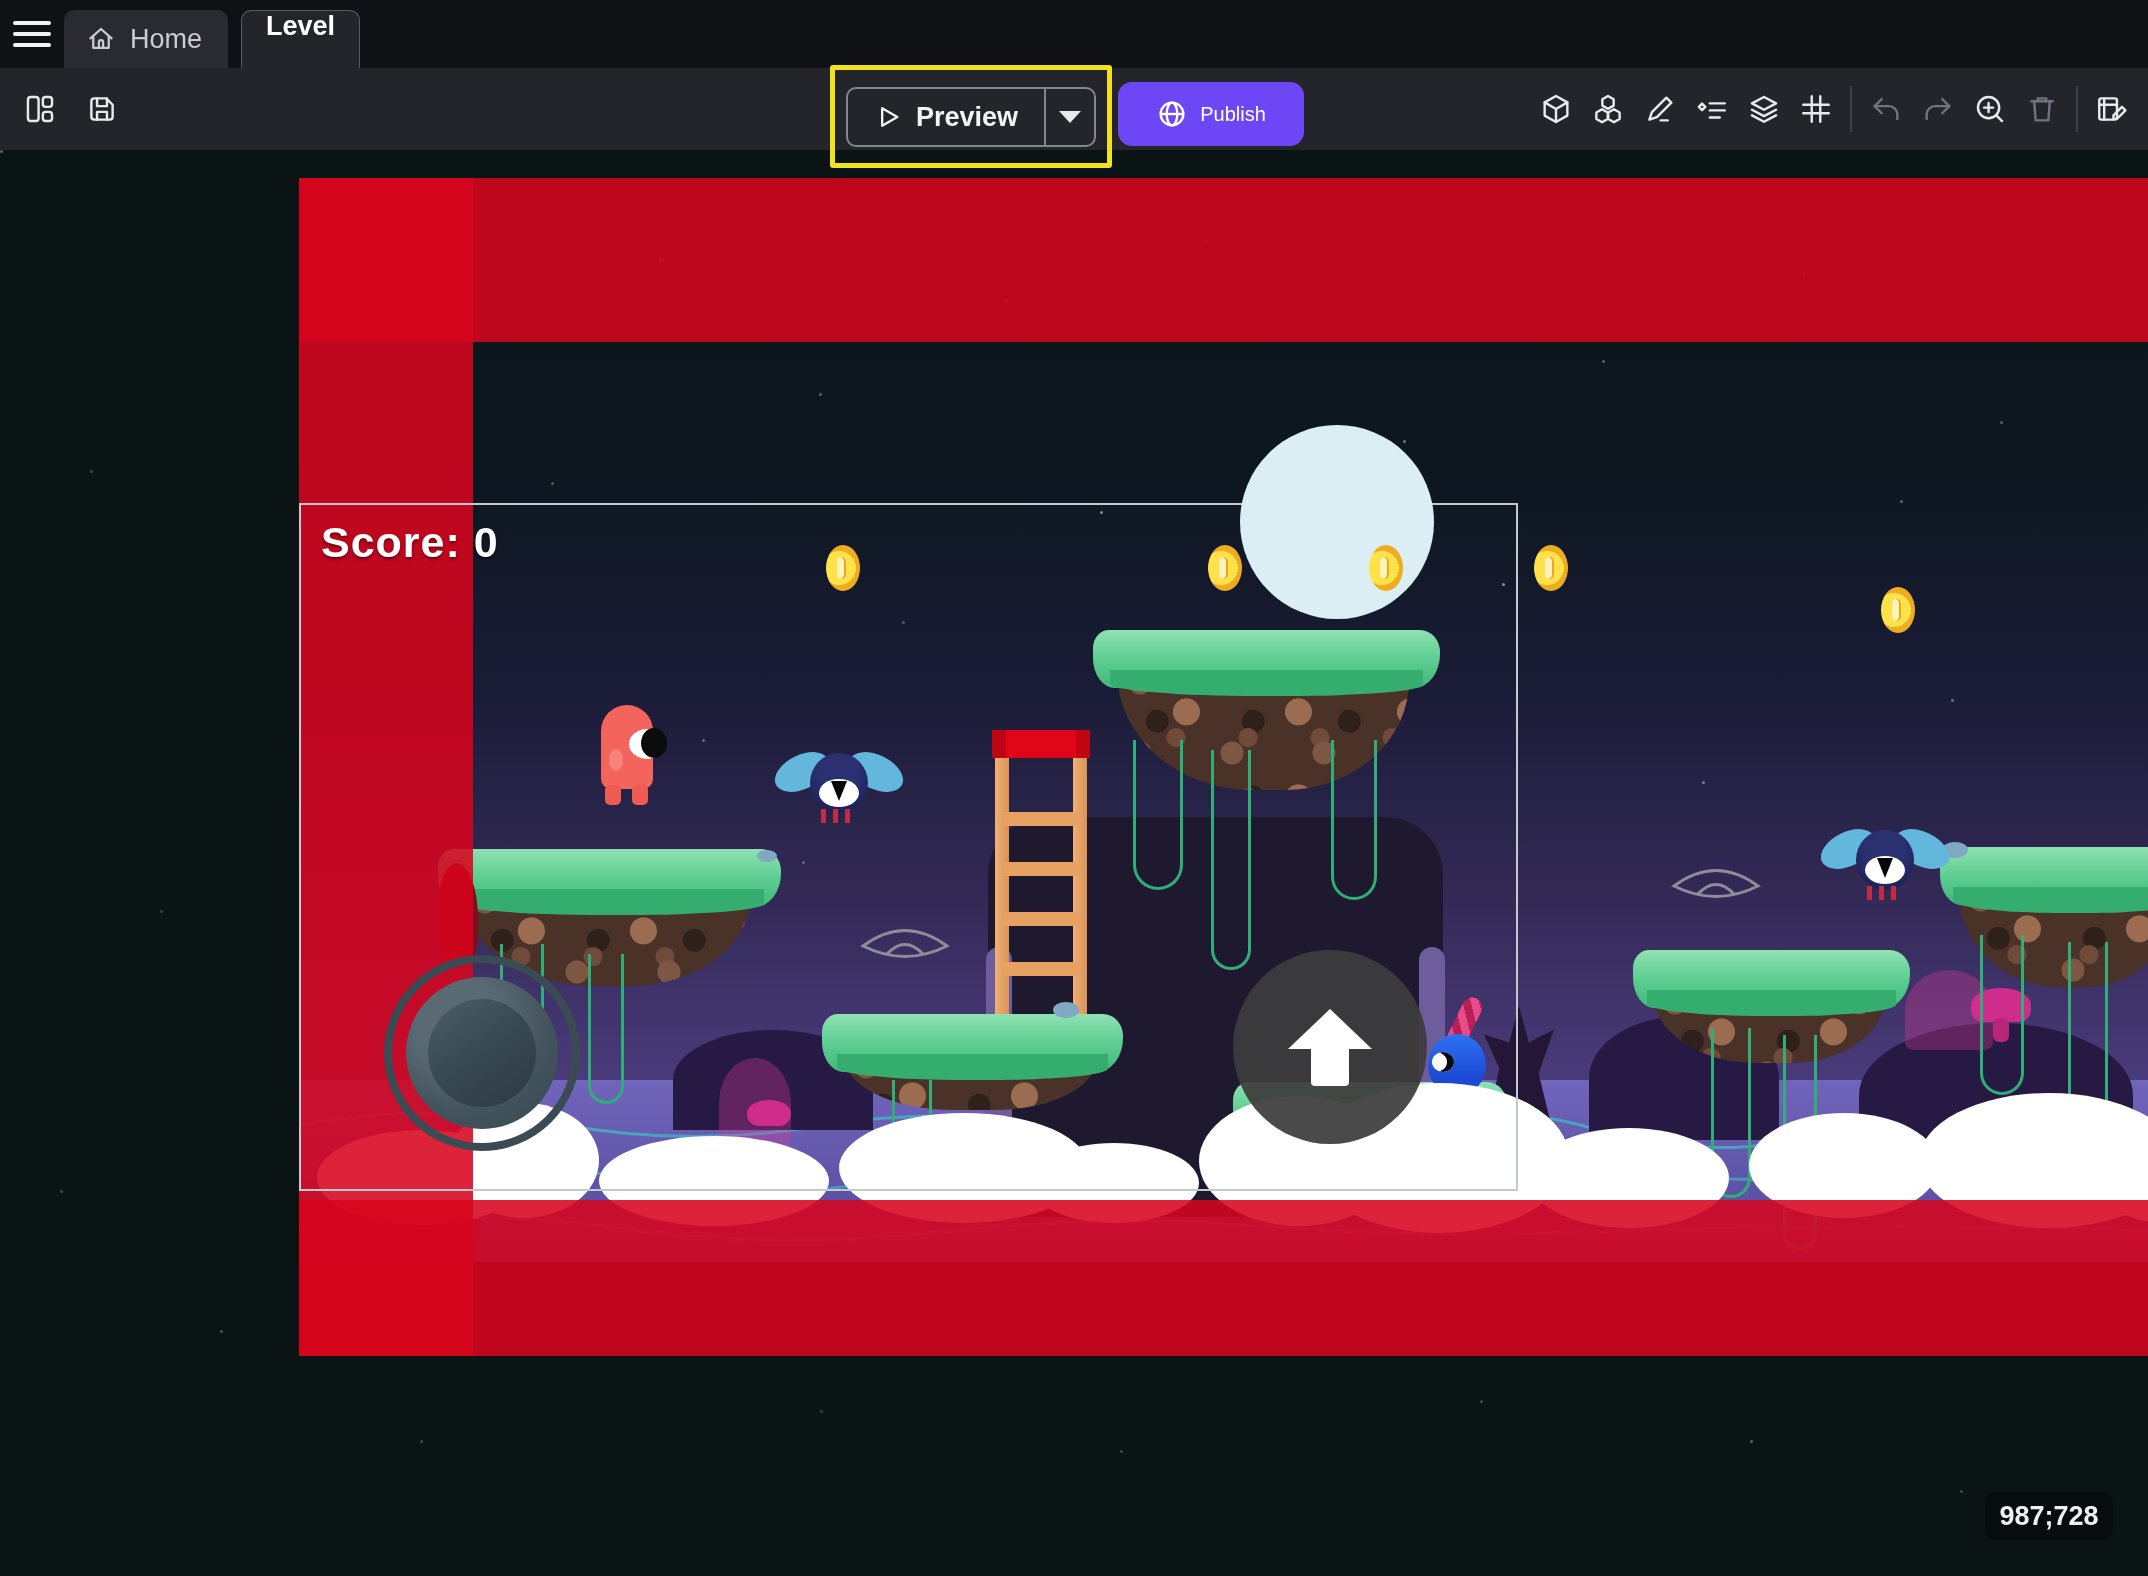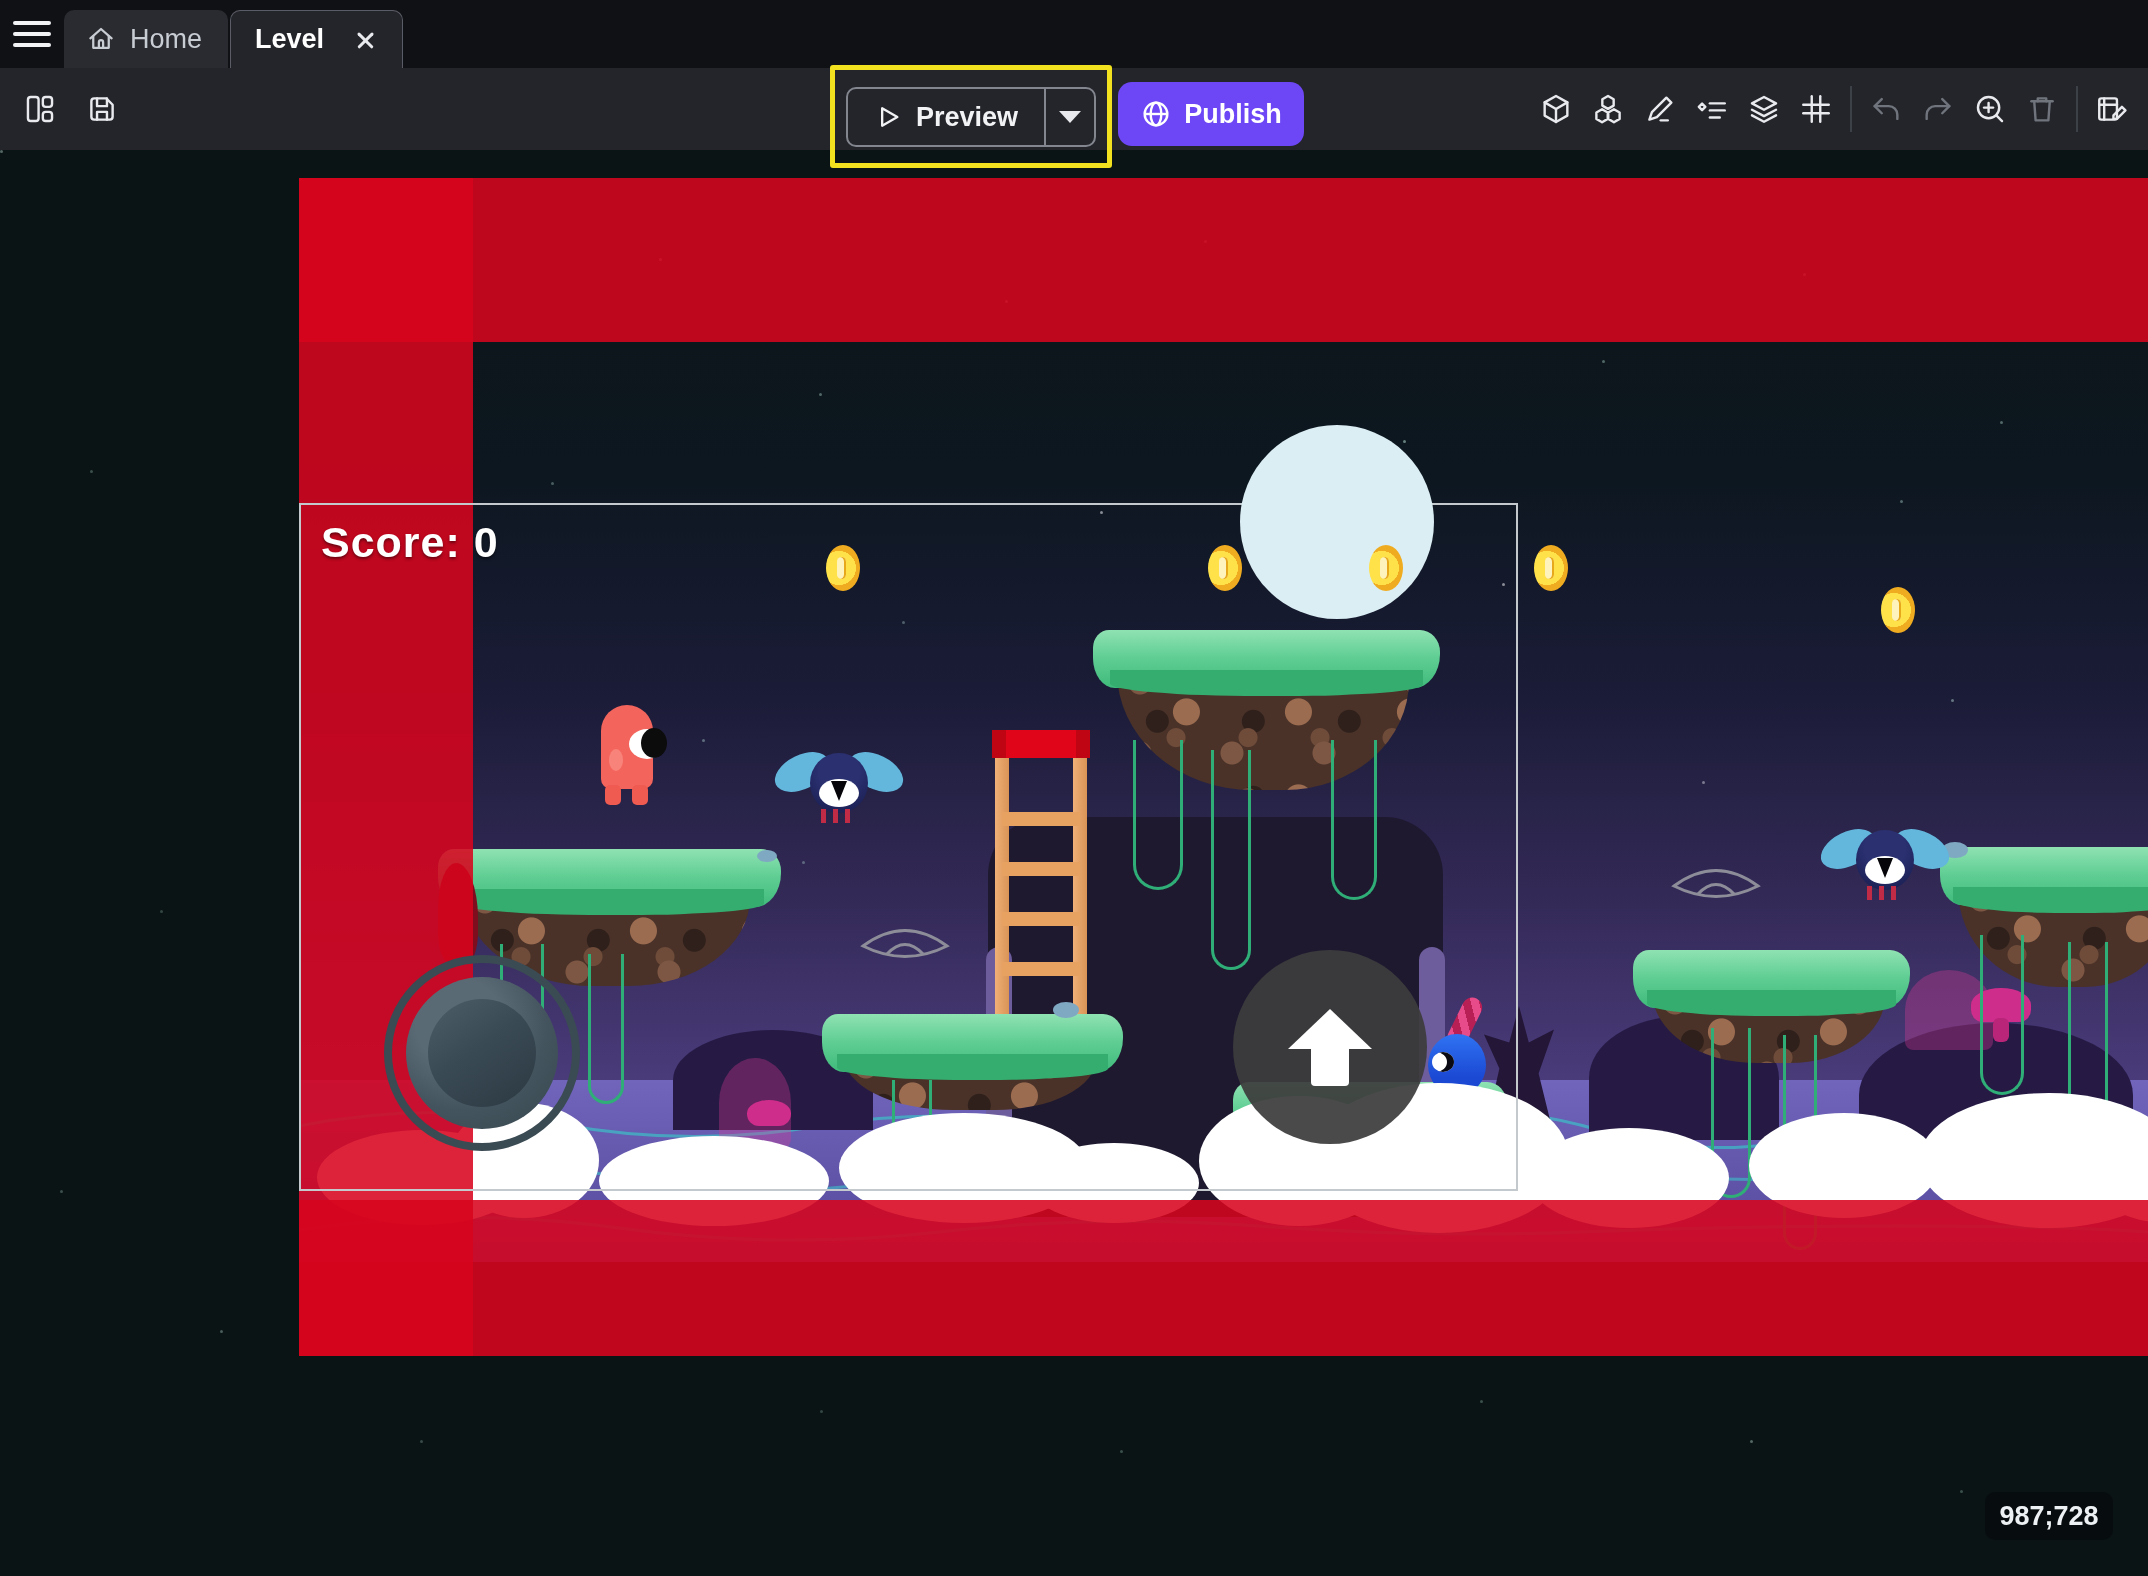--- a/index.html
+++ b/index.html
@@ -8,21 +8,21 @@
   .app { position:relative; width:2148px; height:1576px; background:#0b1415; }
 
   
   .tabbar { position:absolute; left:0; top:0; width:100%; height:68px; background:#101114;
     display:flex; align-items:flex-end; }
   .hamburger { width:64px; height:68px; display:flex; flex-direction:column; justify-content:center;
     align-items:center; gap:7px; background:transparent; border:none; cursor:pointer; }
   .hamburger span { display:block; width:38px; height:4px; background:#f2f3f5; border-radius:2px; }
   .tab { height:58px; margin-top:10px; display:flex; align-items:center; border-radius:10px 10px 0 0;
     background:#2a2b31; color:#c8ccd3; font-size:27px; cursor:pointer; }
-  .tab + .tab { margin-left:2px; }
+  .tab + .tab { margin-left:13px;flex-direction:column; }
   .tab.home { padding:0 26px 0 22px; gap:14px; }
   .tab.active { background:#24252b; color:#ffffff; font-weight:bold;
     border:1px solid #5a5d66; border-bottom:none; padding:0 24px; gap:30px; }
   .tab.events { padding:0 44px; gap:48px; }
   .tab-close { position:relative; width:24px; height:24px; display:inline-block; cursor:pointer; }
   .tab-close::before, .tab-close::after { content:""; position:absolute; left:1px; top:11px;
     width:21px; height:2.6px; background:#c8ccd3; border-radius:2px; }
   .tab-close::before { transform:rotate(45deg); }
   .tab-close::after  { transform:rotate(-45deg); }
   .tab.active .tab-close::before, .tab.active .tab-close::after { background:#e8eaee; }
@@ -45,21 +45,21 @@
   .preview-main svg { width:28px; height:28px; stroke:#f2f3f5; stroke-width:2; fill:none;
     stroke-linejoin:round; }
   .preview-label { font-size:27px; font-weight:bold; }
   .preview-caret { width:50px; border-left:2px solid #83868e; display:flex; align-items:center;
     justify-content:center; cursor:pointer; }
   .caret-down { width:0; height:0; border-left:11px solid transparent; border-right:11px solid transparent;
     border-top:12px solid #e8e9ec; }
 
   .publish-btn { position:absolute; left:1118px; top:14px; width:186px; height:64px; border:none;
     border-radius:14px; background:#6d47f6; color:#ffffff; display:flex; align-items:center;
-    justify-content:center; gap:12px; font-size:27px; font-weight:bold; cursor:pointer; }
+    justify-content:center; gap:12px; font-size:20px; font-weight:normal; cursor:pointer; }
   .publish-btn svg { width:32px; height:32px; stroke:#ffffff; fill:none; stroke-width:1.8; }
 
   .tb-right { position:absolute; right:10px; top:0; height:82px; display:flex; align-items:center; }
 
   
   .canvas { position:absolute; left:0; top:150px; width:2148px; height:1426px; background:#0b1415; overflow:hidden; }
   .canvas-stars { position:absolute; inset:0; }
   .canvas-stars::before { content:""; position:absolute; width:3px; height:3px; border-radius:50%;
     background:rgba(190,230,215,.4);
     box-shadow: 90px 320px rgba(170,220,200,.3), 160px 760px rgba(170,220,200,.25),

